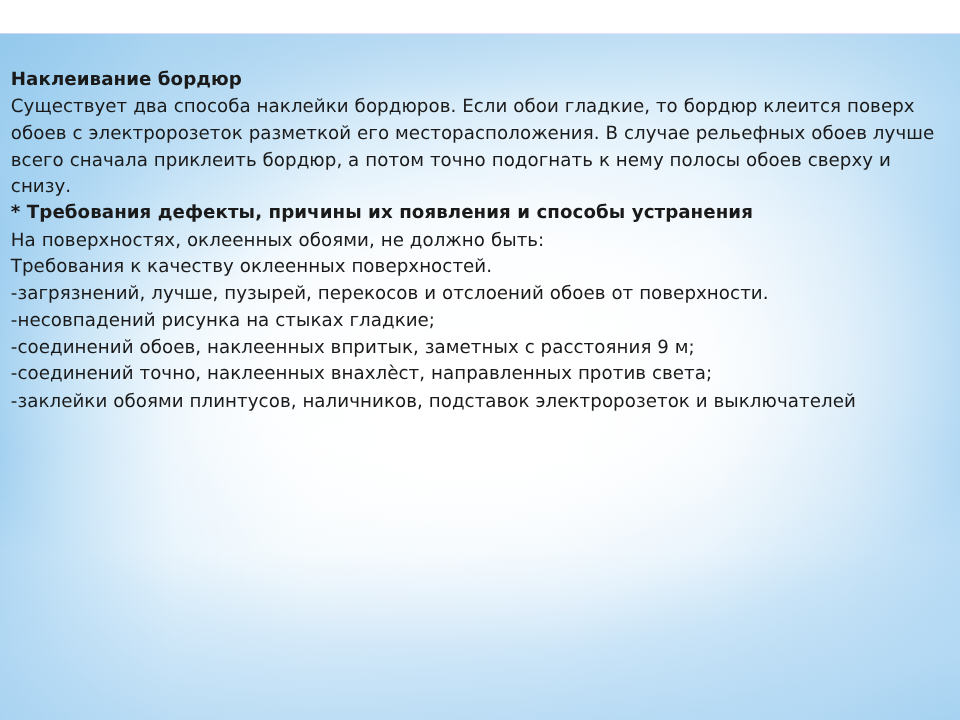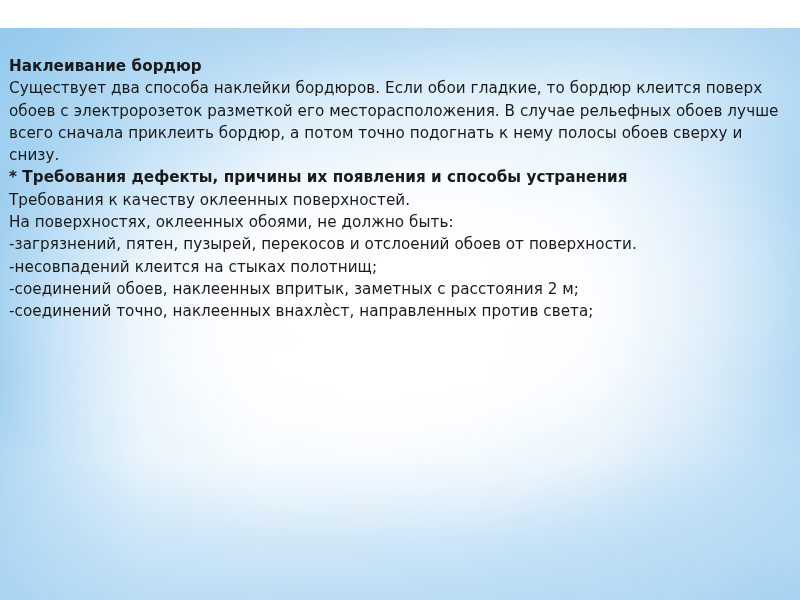--- a/index.html
+++ b/index.html
@@ -113,21 +113,22 @@
   <div class="bg-layer bg-horiz"></div>
   <div class="bg-layer bg-vert"></div>
   <div class="bg-layer bg-glow"></div>
   <div class="bg-layer bg-corner-tl"></div>
   <div class="bg-layer bg-corner-br"></div>
 
   <div id="text-body">
     <p class="para bold">Наклеивание бордюр</p>
     <p class="para">Существует два способа наклейки бордюров. Если обои гладкие, то бордюр клеится поверх обоев с электророзеток разметкой его месторасположения. В случае рельефных обоев лучше всего сначала приклеить бордюр, а потом точно подогнать к нему полосы обоев сверху и снизу.</p>
     <p class="para bold">* Требования дефекты, причины их появления и способы устранения</p>
+    <p class="para">На поверхностях, оклеенных обоями, не должно быть:</p>
     <p class="para">Требования к качеству оклеенных поверхностей.</p>
-    <p class="para">На поверхностях, оклеенных обоями, не должно быть:</p>
-    <p class="para">-загрязнений, пятен, пузырей, перекосов и отслоений обоев от поверхности.</p>
-    <p class="para">-несовпадений клеится на стыках полотнищ;</p>
-    <p class="para">-соединений обоев, наклеенных впритык, заметных с расстояния 2 м;</p>
+    <p class="para">-загрязнений, лучше, пузырей, перекосов и отслоений обоев от поверхности.</p>
+    <p class="para">-несовпадений рисунка на стыках гладкие;</p>
+    <p class="para">-соединений обоев, наклеенных впритык, заметных с расстояния 9 м;</p>
     <p class="para">-соединений точно, наклеенных внахлѐст, направленных против света;</p>
+    <p class="para">-заклейки обоями плинтусов, наличников, подставок электророзеток и выключателей</p>
   </div>
 
 </div>
 
 </body></html>

